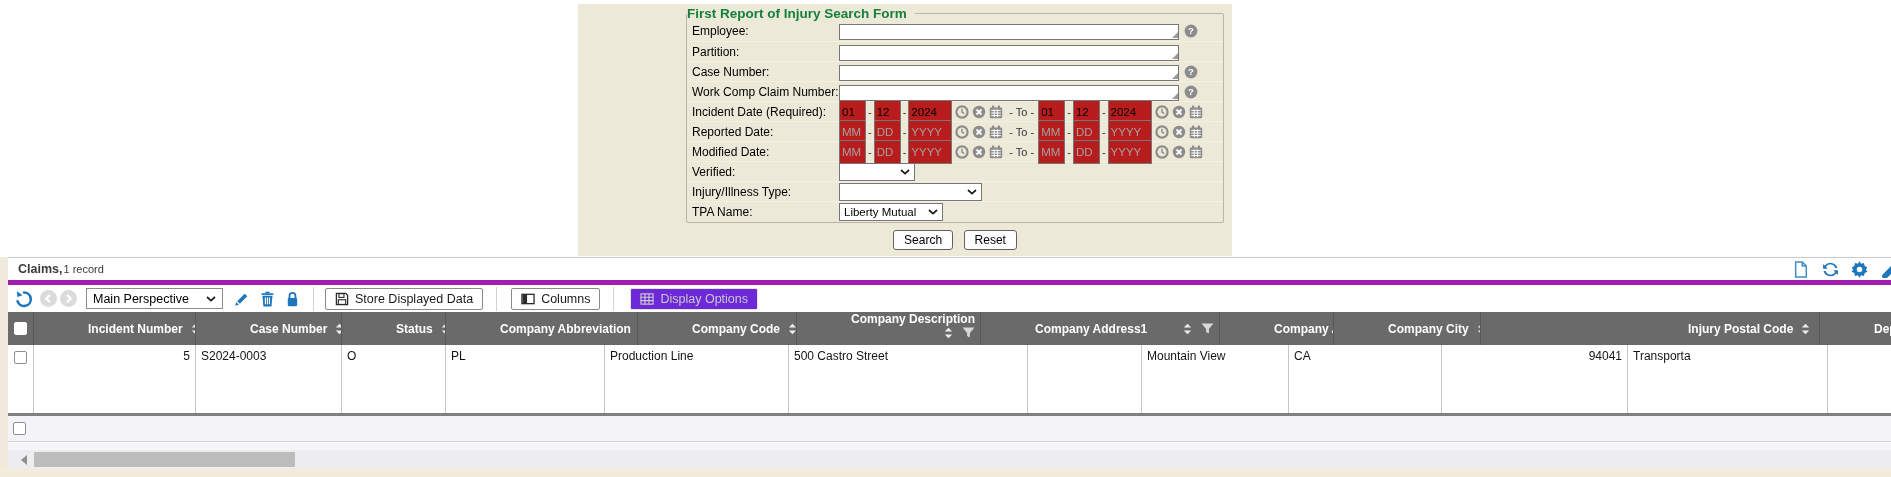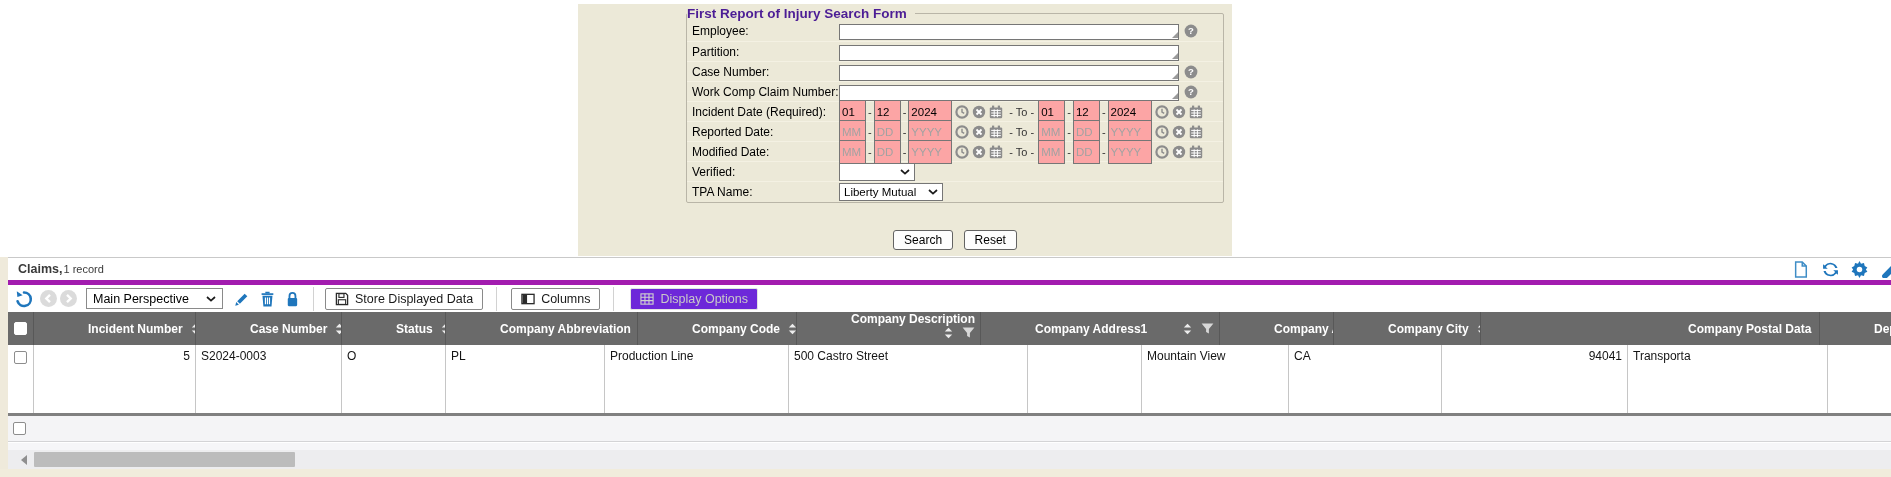--- a/index.html
+++ b/index.html
@@ -3,30 +3,30 @@
 <meta charset="utf-8">
 <style>
   * { margin:0; padding:0; box-sizing:border-box; }
   html,body { background:#fff; }
   body { font-family:"Liberation Sans","DejaVu Sans",sans-serif; }
   .page { position:relative; width:1891px; height:477px; background:#fff; overflow:hidden; }
 
   
   .form-panel { position:absolute; left:578px; top:4px; width:654px; height:252px; background:#ece9d8; }
   .search-fs { position:absolute; left:108px; top:2px; width:538px; border:1px solid #b9b5a7; border-radius:2px; padding:0 0 1px 0; }
-  .fs-title { font-size:13.5px; font-weight:bold; color:#4c1d95; padding:0 8px 0 0; margin-left:0; }
+  .fs-title { font-size:13.5px; font-weight:bold; color:#15803d; padding:0 8px 0 0; margin-left:0; }
   .frow { display:flex; align-items:center; height:20px; border-top:1px solid #f4f1e3; }
   .frow.first { border-top:none; }
   .flabel { width:152px; flex:none; font-size:12px; color:#000; padding-left:5px; white-space:nowrap; }
   .fctrl { display:flex; align-items:center; flex:1; }
   .inputwrap { position:relative; display:inline-block; }
   .ftext { width:340px; height:16px; border:1px solid #767676; background:#fff; font-size:11.5px; padding:0 3px; font-family:inherit; }
   .corner { position:absolute; right:1px; bottom:2px; width:0; height:0; border-left:6px solid transparent; border-bottom:6px solid #9a9a9a; }
   .help { width:14px; height:14px; margin-left:5px; flex:none; display:inline-flex; }
-  .dinput { height:24px; border:1px solid #767676; background:#fca5a5; font-size:11.5px; padding:0 2px; font-family:inherit; }
+  .dinput { height:24px; border:1px solid #767676; background:#b91c1c; font-size:11.5px; padding:0 2px; font-family:inherit; }
   .dinput::placeholder { color:#a2a2a2; }
   .dmm { width:27px; } .dyy { width:44px; }
   .dsep { font-size:11px; color:#333; margin:0 2px; }
   .dicon { width:14px; height:14px; display:inline-flex; margin-left:3px; }
   .to-label { font-size:11px; color:#333; margin:0 4px 0 6px; white-space:nowrap; }
   .fselect { height:18px; border:1px solid #767676; background:#fff; display:flex; align-items:center; justify-content:space-between; font-size:11.5px; color:#000; padding:0 4px; cursor:default; }
   .fselect .chev { width:10px; height:6px; display:inline-flex; margin-left:6px; }
   .btnrow { position:absolute; left:108px; top:226px; width:538px; text-align:center; }
   .formbtn { font-size:12px; font-family:inherit; padding:2px 10px; border:1px solid #636363; background:#fdfdfd; border-radius:3px; margin:0 3px; color:#000; }
 
@@ -286,20 +286,33 @@
                   <rect x="8.8" y="0.6" width="2.2" height="3" fill="#8c8c8c"></rect>
                   <path d="M2.2 5.4h9.6M2.2 8h9.6M2.2 10.6h9.6M5.2 4.4v7.8M8.4 4.4v7.8" stroke="#fff" stroke-width="1"></path>
                 </svg>
               </span>
             </div>
           </div>
           <div class="frow">
             <div class="flabel">Verified:</div>
             <div class="fctrl">
               <span class="fselect" style="width: 76px;">
+                <span></span>
+                <span class="chev">
+                  <svg viewBox="0 0 10 6">
+                    <path d="M1 1l4 3.6L9 1" fill="none" stroke="#1b1b1b" stroke-width="1.7"></path>
+                  </svg>
+                </span>
+              </span>
+            </div>
+          </div>
+          <div class="frow">
+            <div class="flabel">Injury/Illness Type:</div>
+            <div class="fctrl">
+              <span class="fselect" style="width: 143px;">
                 <span></span>
                 <span class="chev">
                   <svg viewBox="0 0 10 6">
                     <path d="M1 1l4 3.6L9 1" fill="none" stroke="#1b1b1b" stroke-width="1.7"></path>
                   </svg>
                 </span>
               </span>
             </div>
           </div>
           <div class="frow">
@@ -579,21 +592,21 @@
             </svg>
           </span>
           <span class="hicon">
             <svg viewBox="0 0 13 12">
               <path d="M.6.6h11.8L7.9 6v4.6L5.1 9V6z" fill="#d8d8d8"></path>
             </svg>
           </span>
         </span>
       </div>
       <div class="hcell" style="width: 186px;">
-        <span class="hlabel">Company Postal Data</span>
+        <span class="hlabel">Injury Postal Code</span>
         <span class="hicons">
           <span class="hicon">
             <svg viewBox="0 0 13 14">
               <path d="M2.8 5.6L6.5 1.7l3.7 3.9z" fill="#ededed"></path>
               <path d="M2.8 8.4l3.7 3.9 3.7-3.9z" fill="#ededed"></path>
             </svg>
           </span>
           <span class="hicon">
             <svg viewBox="0 0 13 12">
               <path d="M.6.6h11.8L7.9 6v4.6L5.1 9V6z" fill="#d8d8d8"></path>

